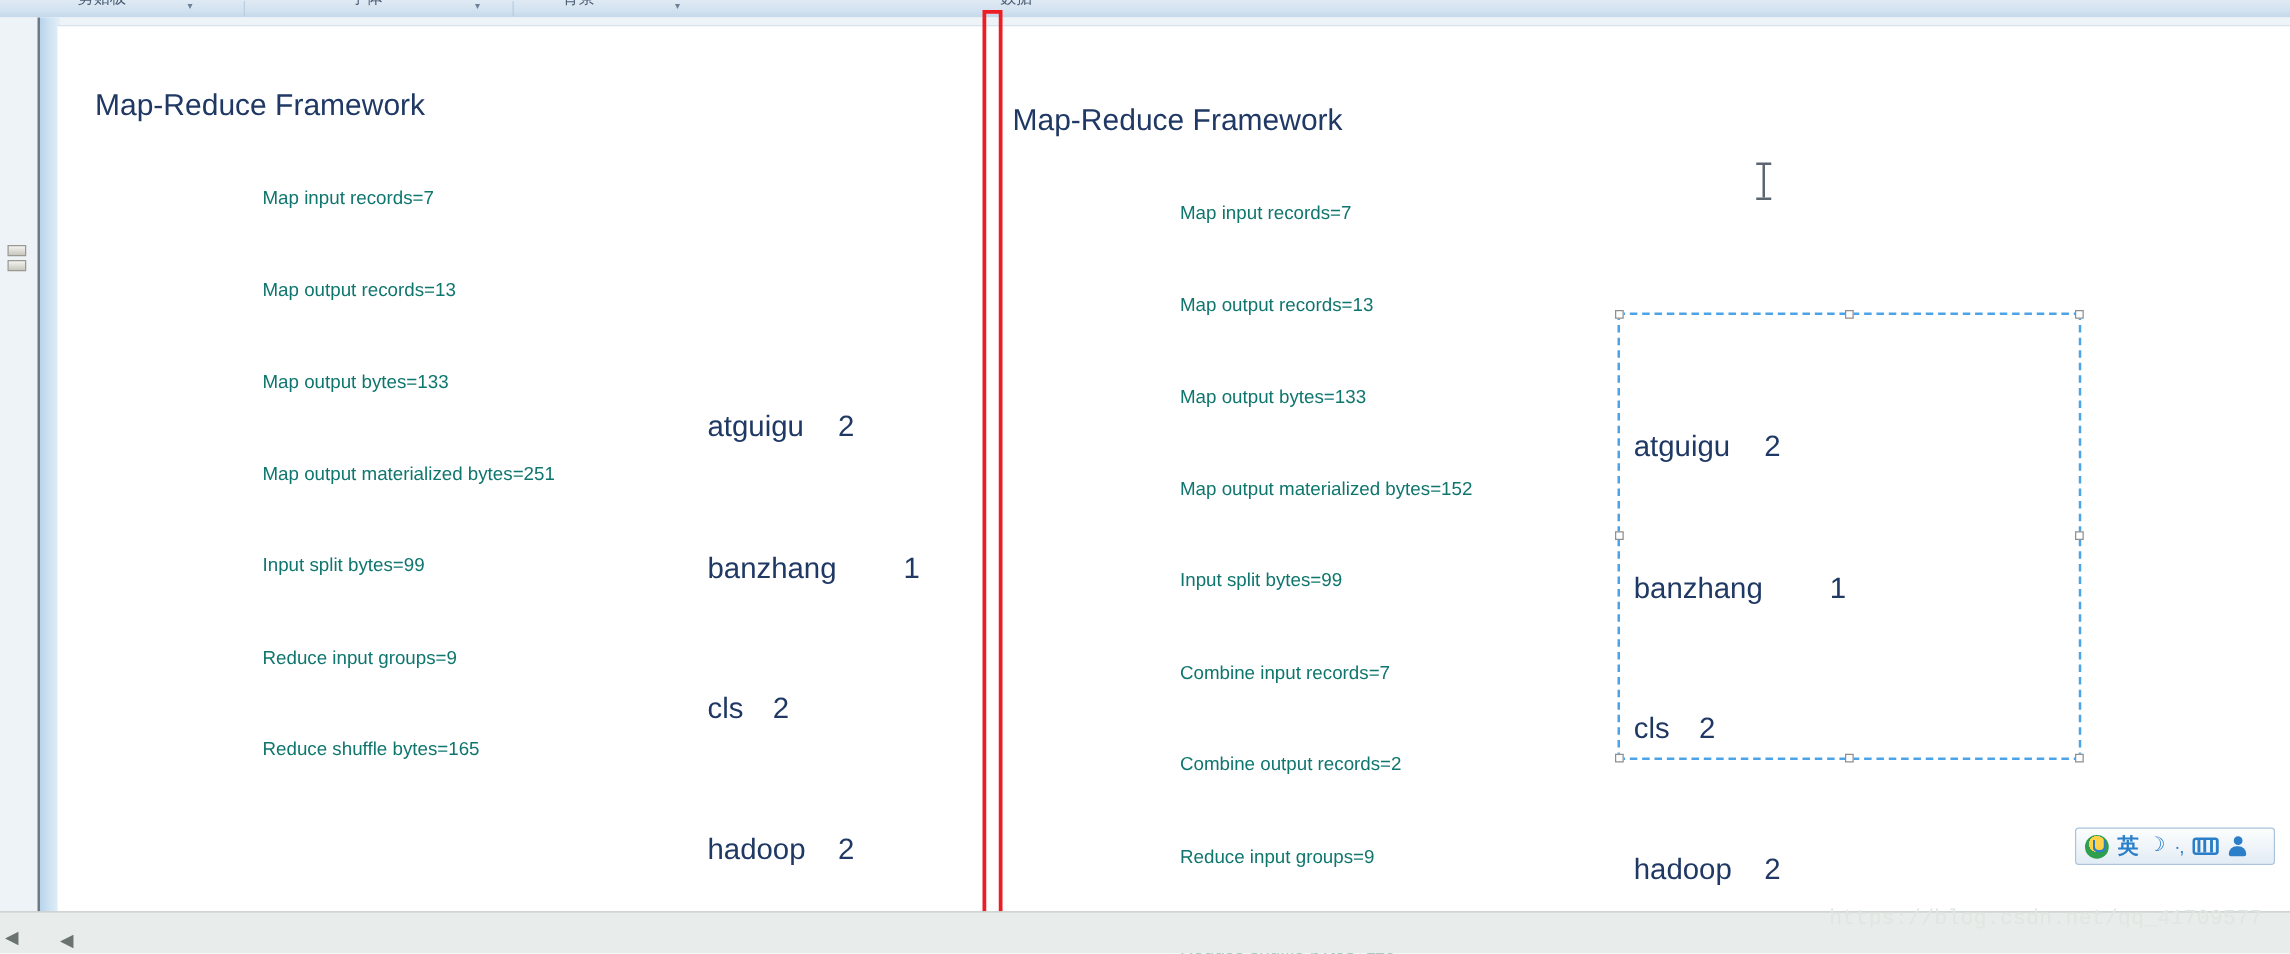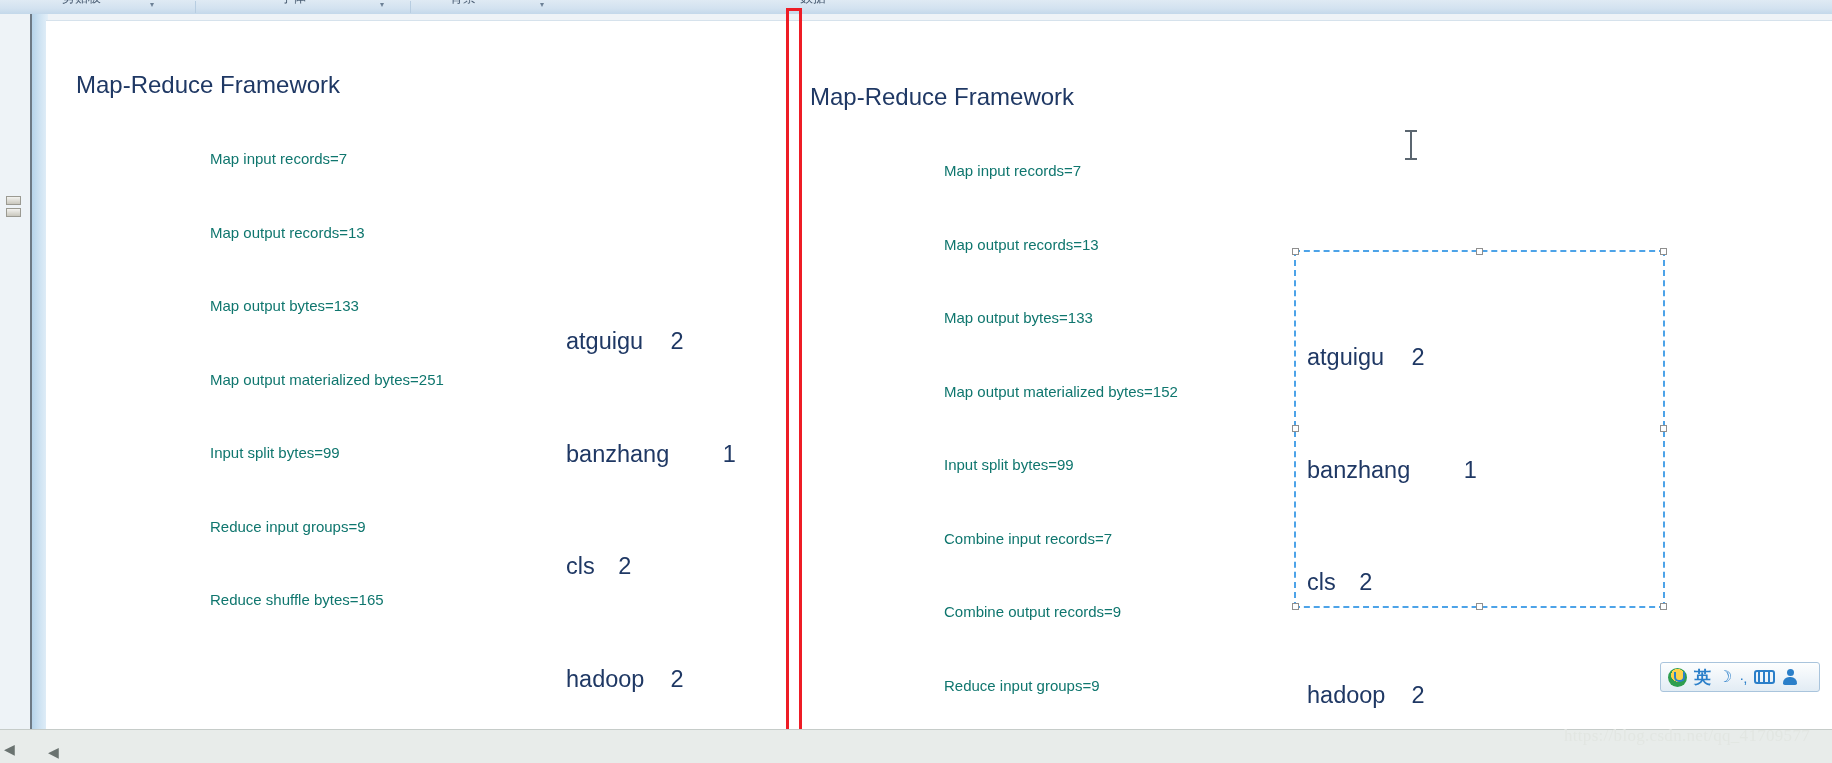--- a/index.html
+++ b/index.html
@@ -193,21 +193,21 @@
   }
   .scroll-arrow.left-out { left: 4px;  top: 742px; }
   .scroll-arrow.left-in  { left: 48px; top: 745px; }
 
   .watermark {
     position: absolute;
     right: 22px; top: 726px;
     font-size: 17px;
     color: #e2e6e2;
     letter-spacing: .3px;
-    font-family: Liberation Serif, serif;
+    font-family: Liberation Mono, monospace;
   }
 
   
   .ime-bar {
     position: absolute;
     left: 1660px; top: 662px;
     width: 160px; height: 30px;
     background: linear-gradient(to bottom,#fdfefe 0%, #eef4f9 55%, #e2ecf4 100%);
     border: 1px solid #a9c4dc;
     border-radius: 3px;
@@ -339,21 +339,21 @@
   </div>
 
   <div class="col" id="right-col">
     <div class="framework-title">Map-Reduce Framework</div>
     <div class="counter-line counter-indent">Map input records=7</div>
     <div class="counter-line counter-indent">Map output records=13</div>
     <div class="counter-line counter-indent">Map output bytes=133</div>
     <div class="counter-line counter-indent">Map output materialized bytes=152</div>
     <div class="counter-line counter-indent">Input split bytes=99</div>
     <div class="counter-line counter-indent">Combine input records=7</div>
-    <div class="counter-line counter-indent">Combine output records=9</div>
+    <div class="counter-line counter-indent">Combine output records=2</div>
     <div class="counter-line counter-indent">Reduce input groups=9</div>
     <div class="counter-line counter-indent">Reduce shuffle bytes=119</div>
     
     
     
     
     
     
     
     

